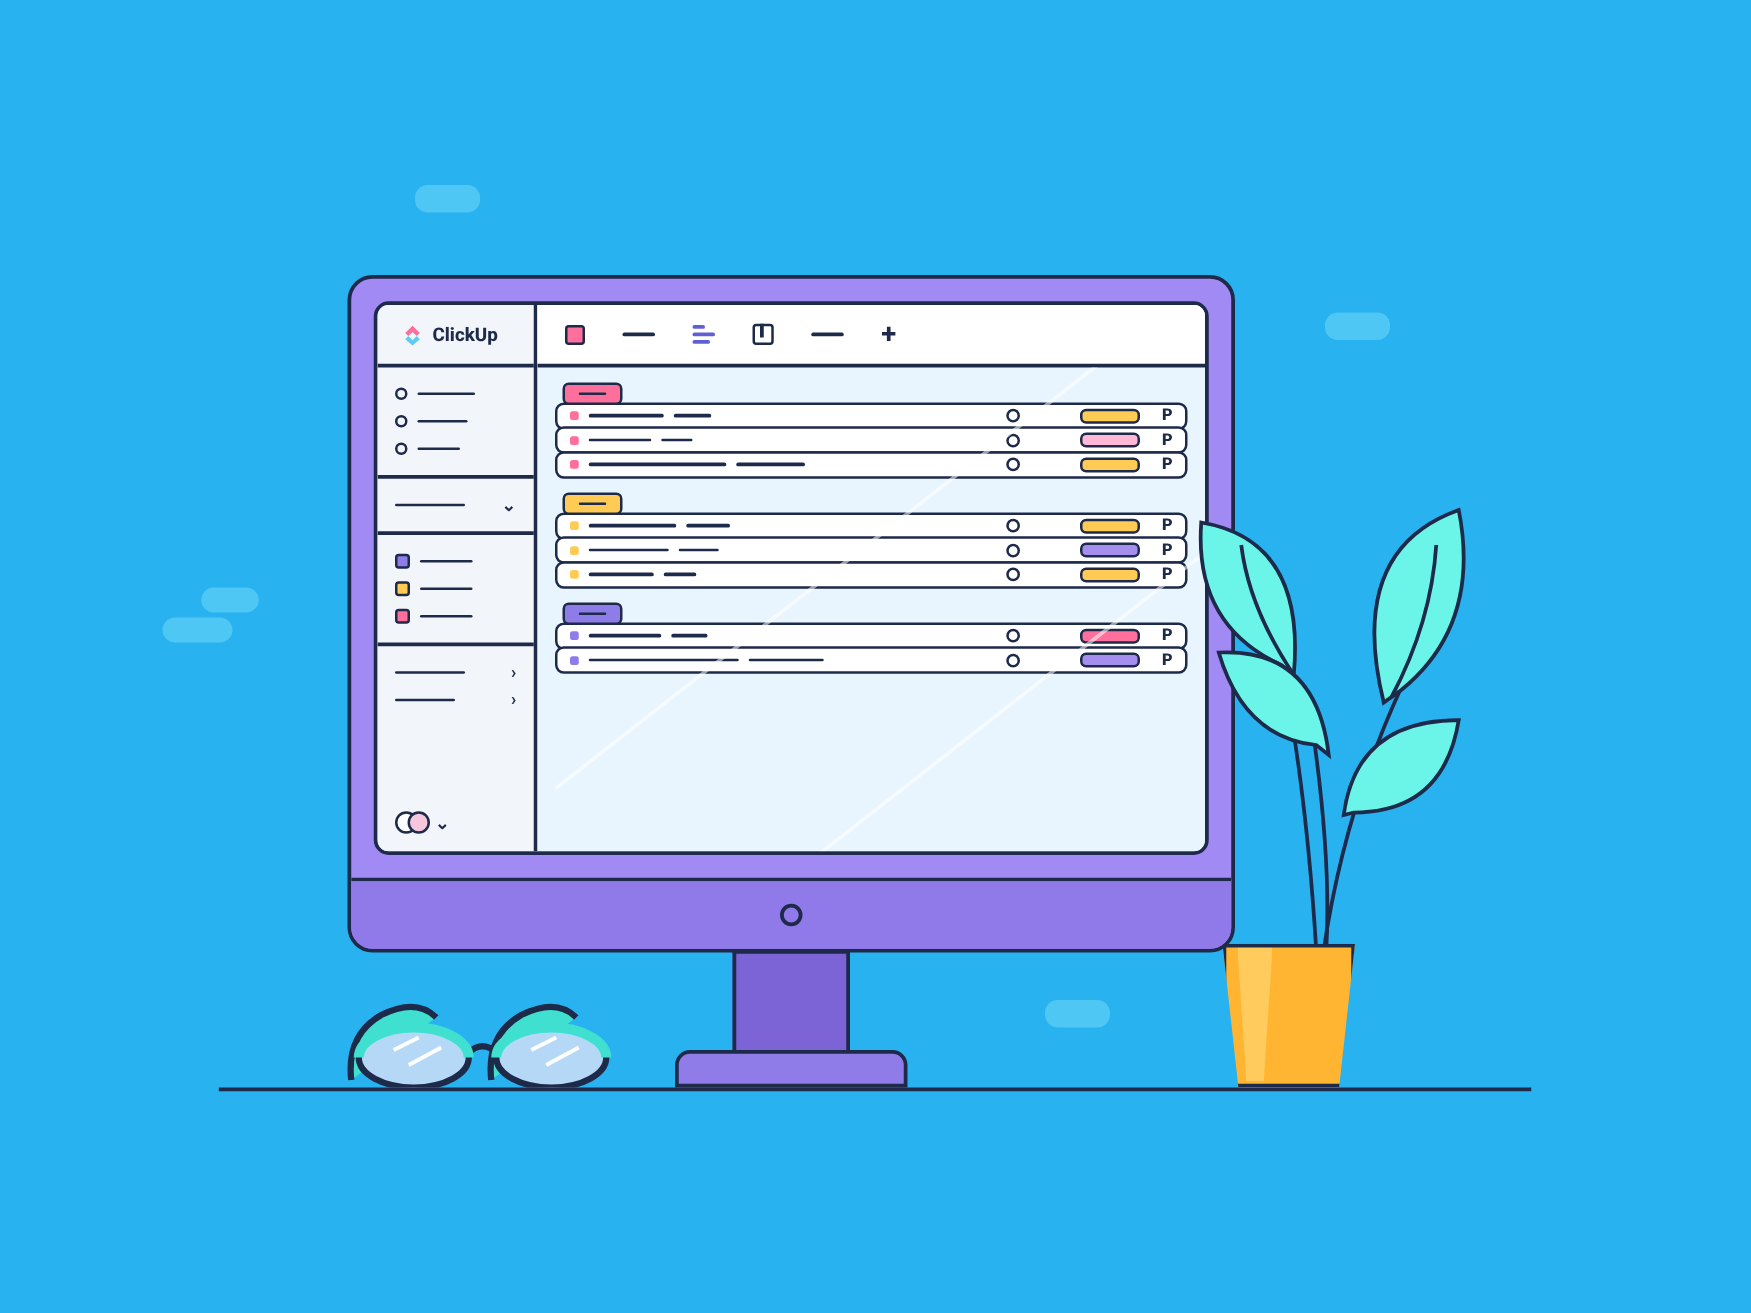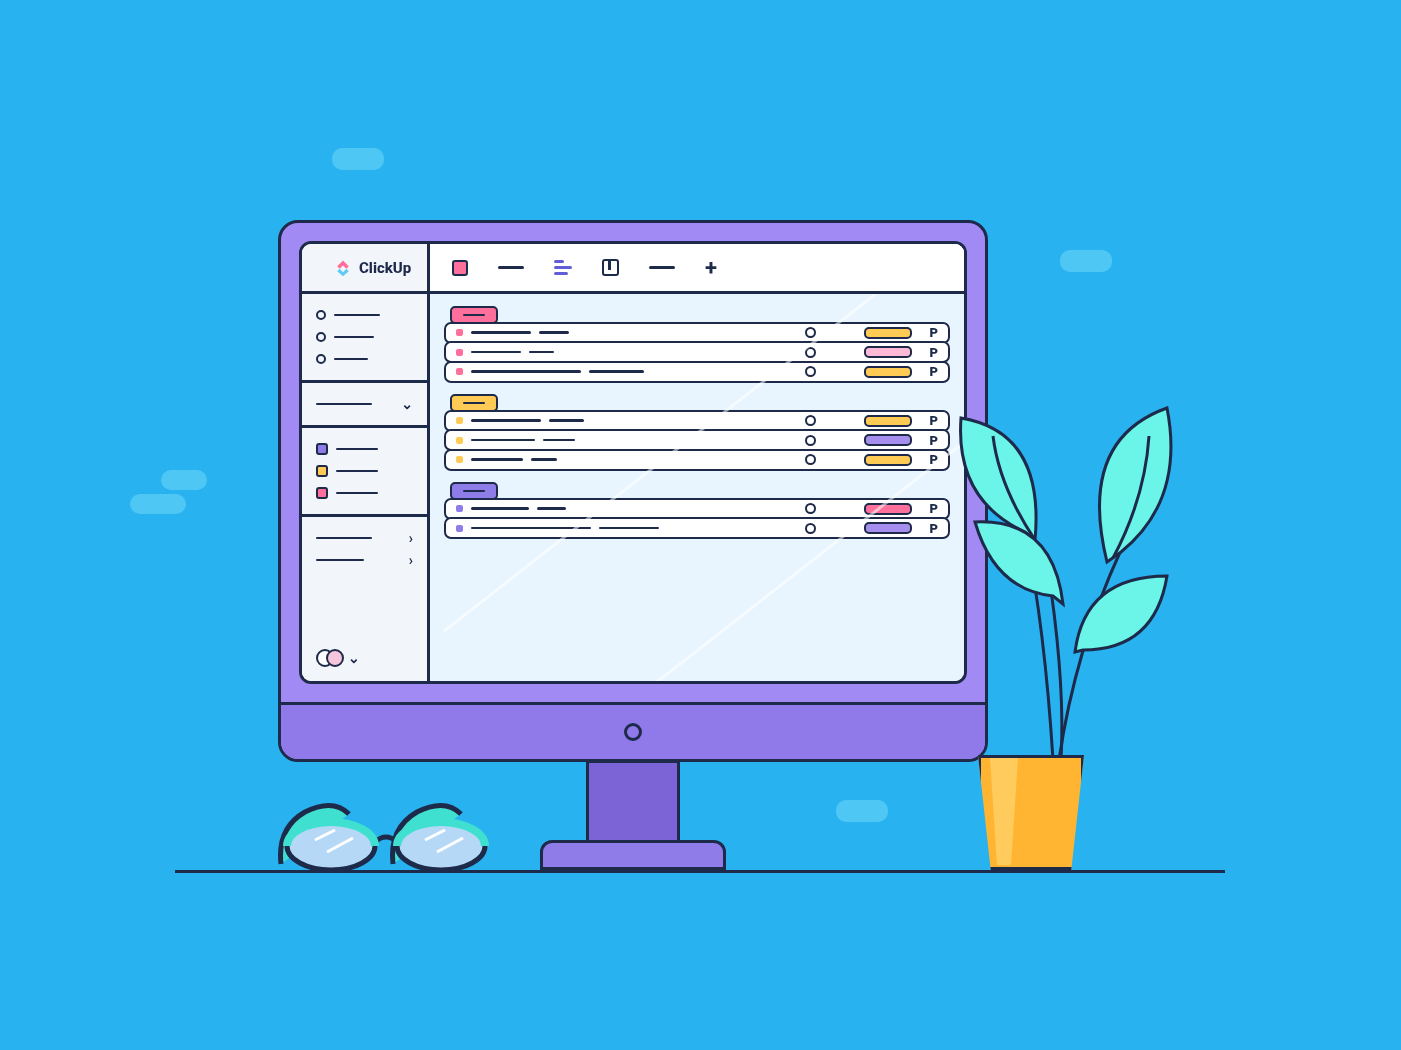--- a/index.html
+++ b/index.html
@@ -81,21 +81,21 @@
   .sidebar {
     width: 128px;
     background: #F2F6FB;
     border-right: 3px solid #1E2A4A;
     display: flex;
     flex-direction: column;
   }
   .sb-logo {
     height: 50px;
     display: flex; align-items: center;
-    padding-left: 31px;
+    padding-left: 18px;
     gap: 6px;
     border-bottom: 3px solid #1E2A4A;
   }
   .logo-mark {
     width: 20px; height: 20px;
   }
   .logo-text {
     font-size: 15px;
     font-weight: 800;
     color: #1E2A4A;

